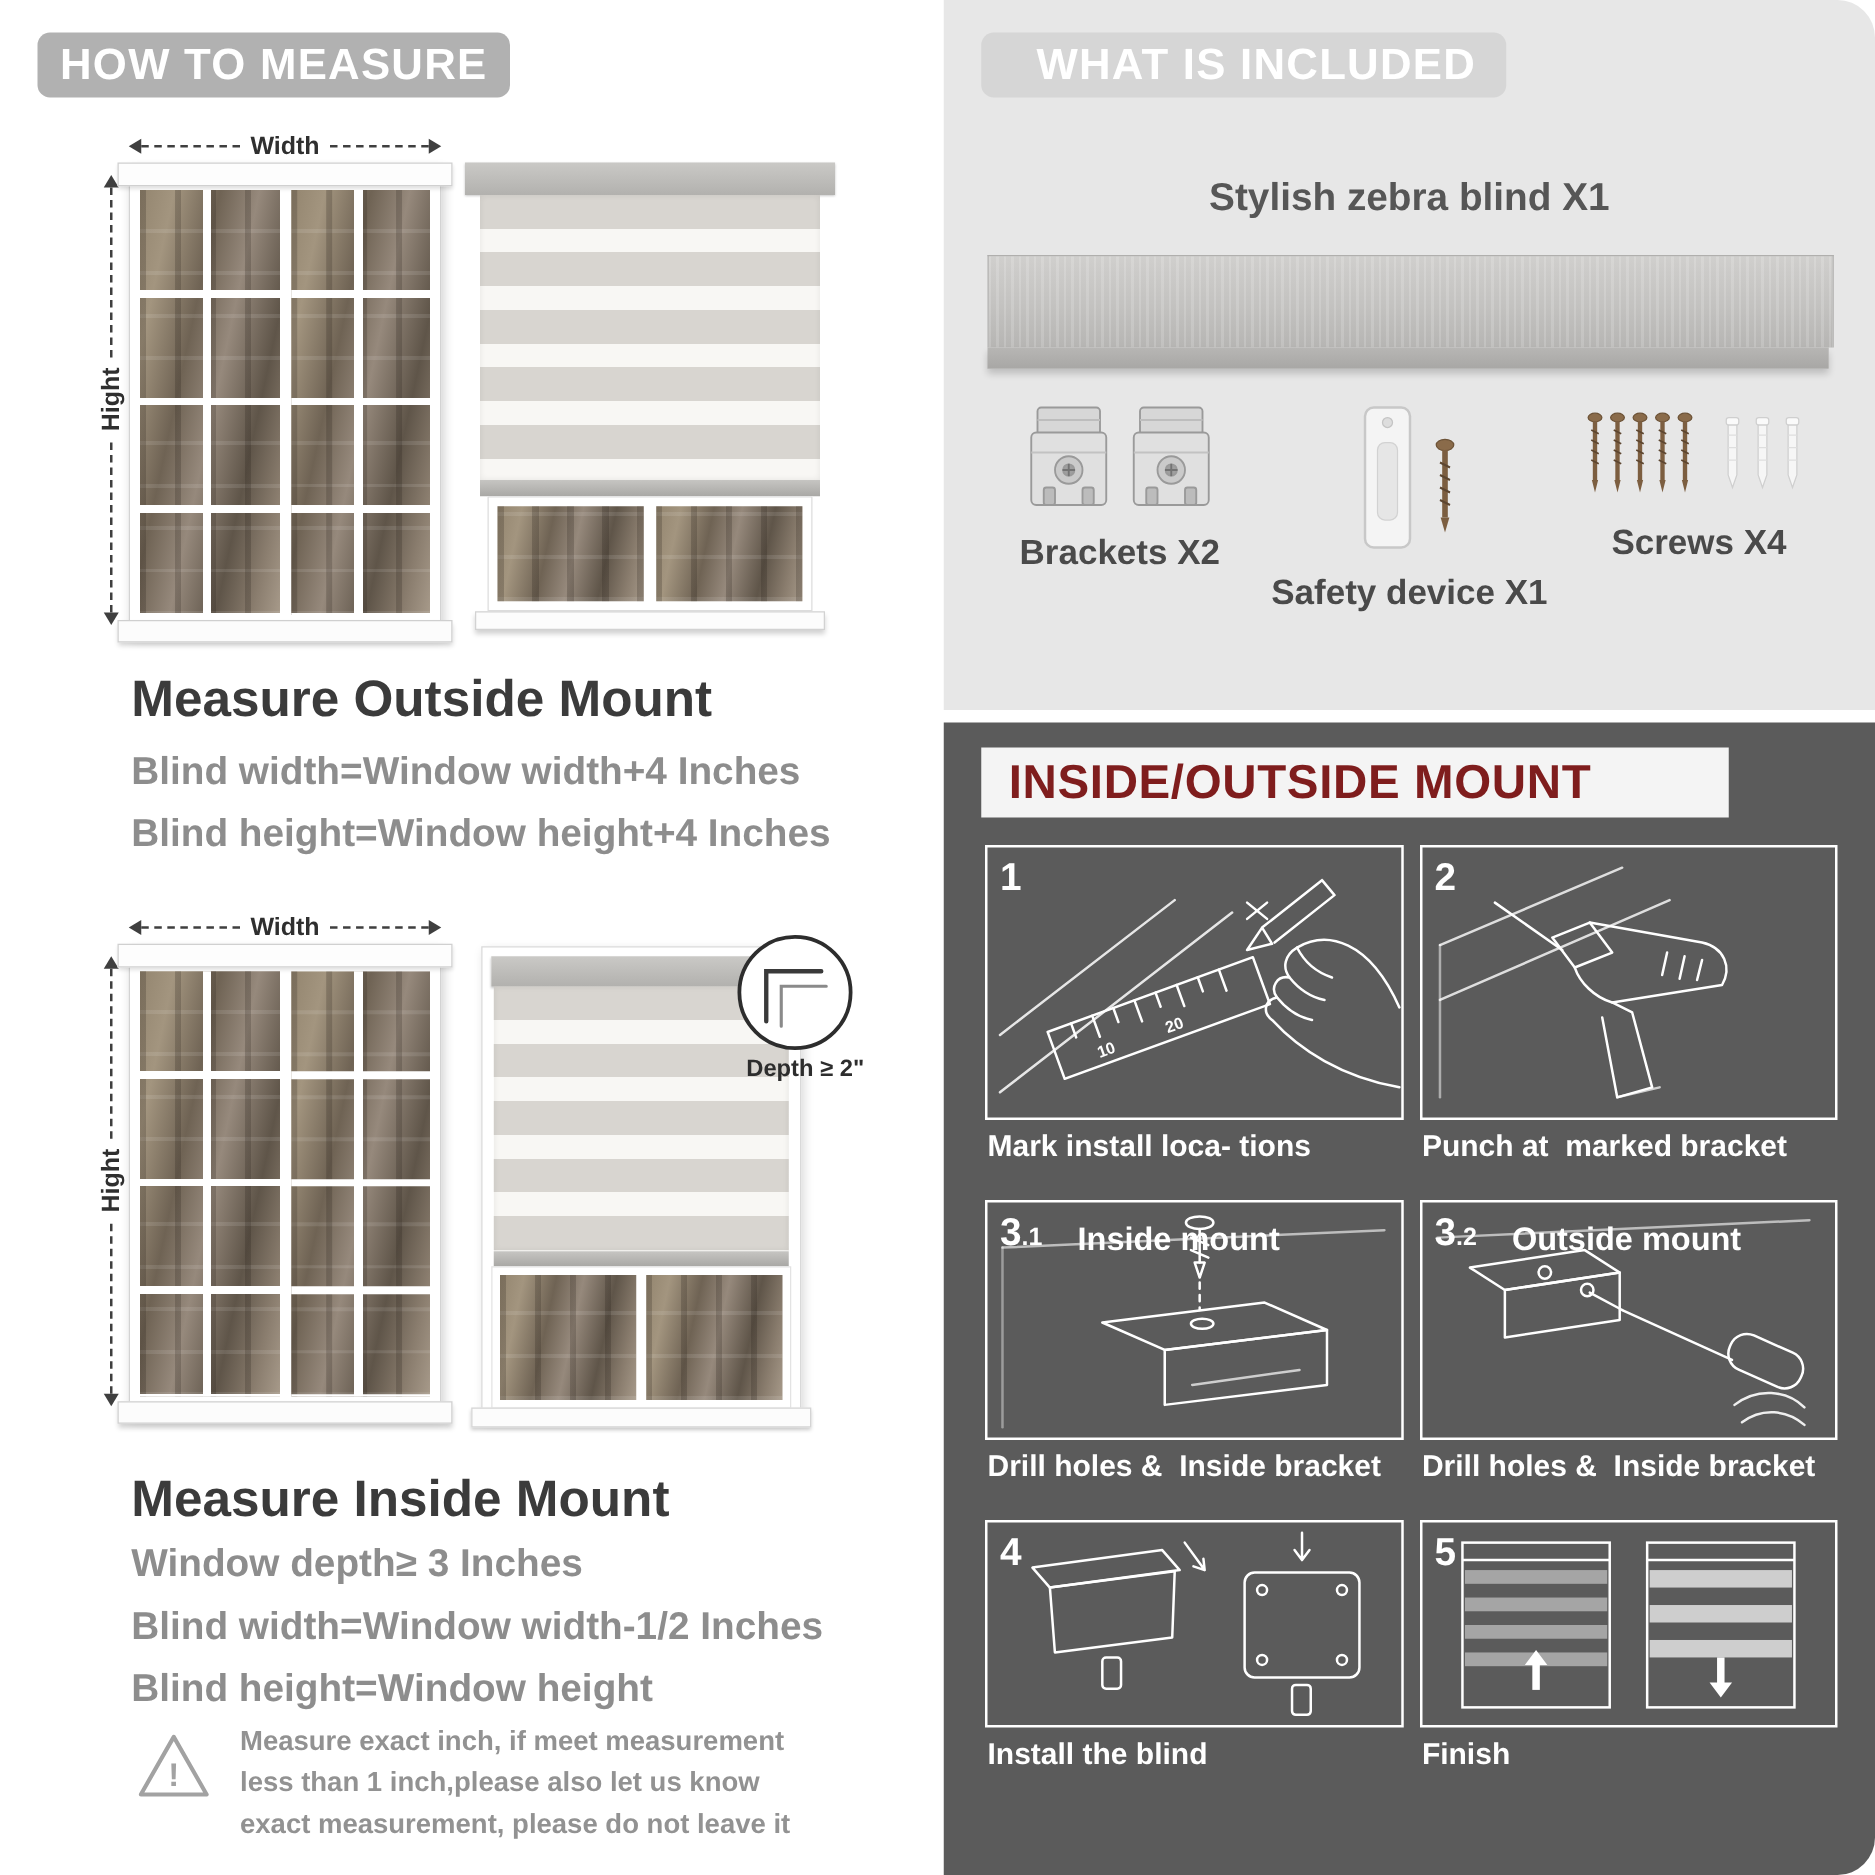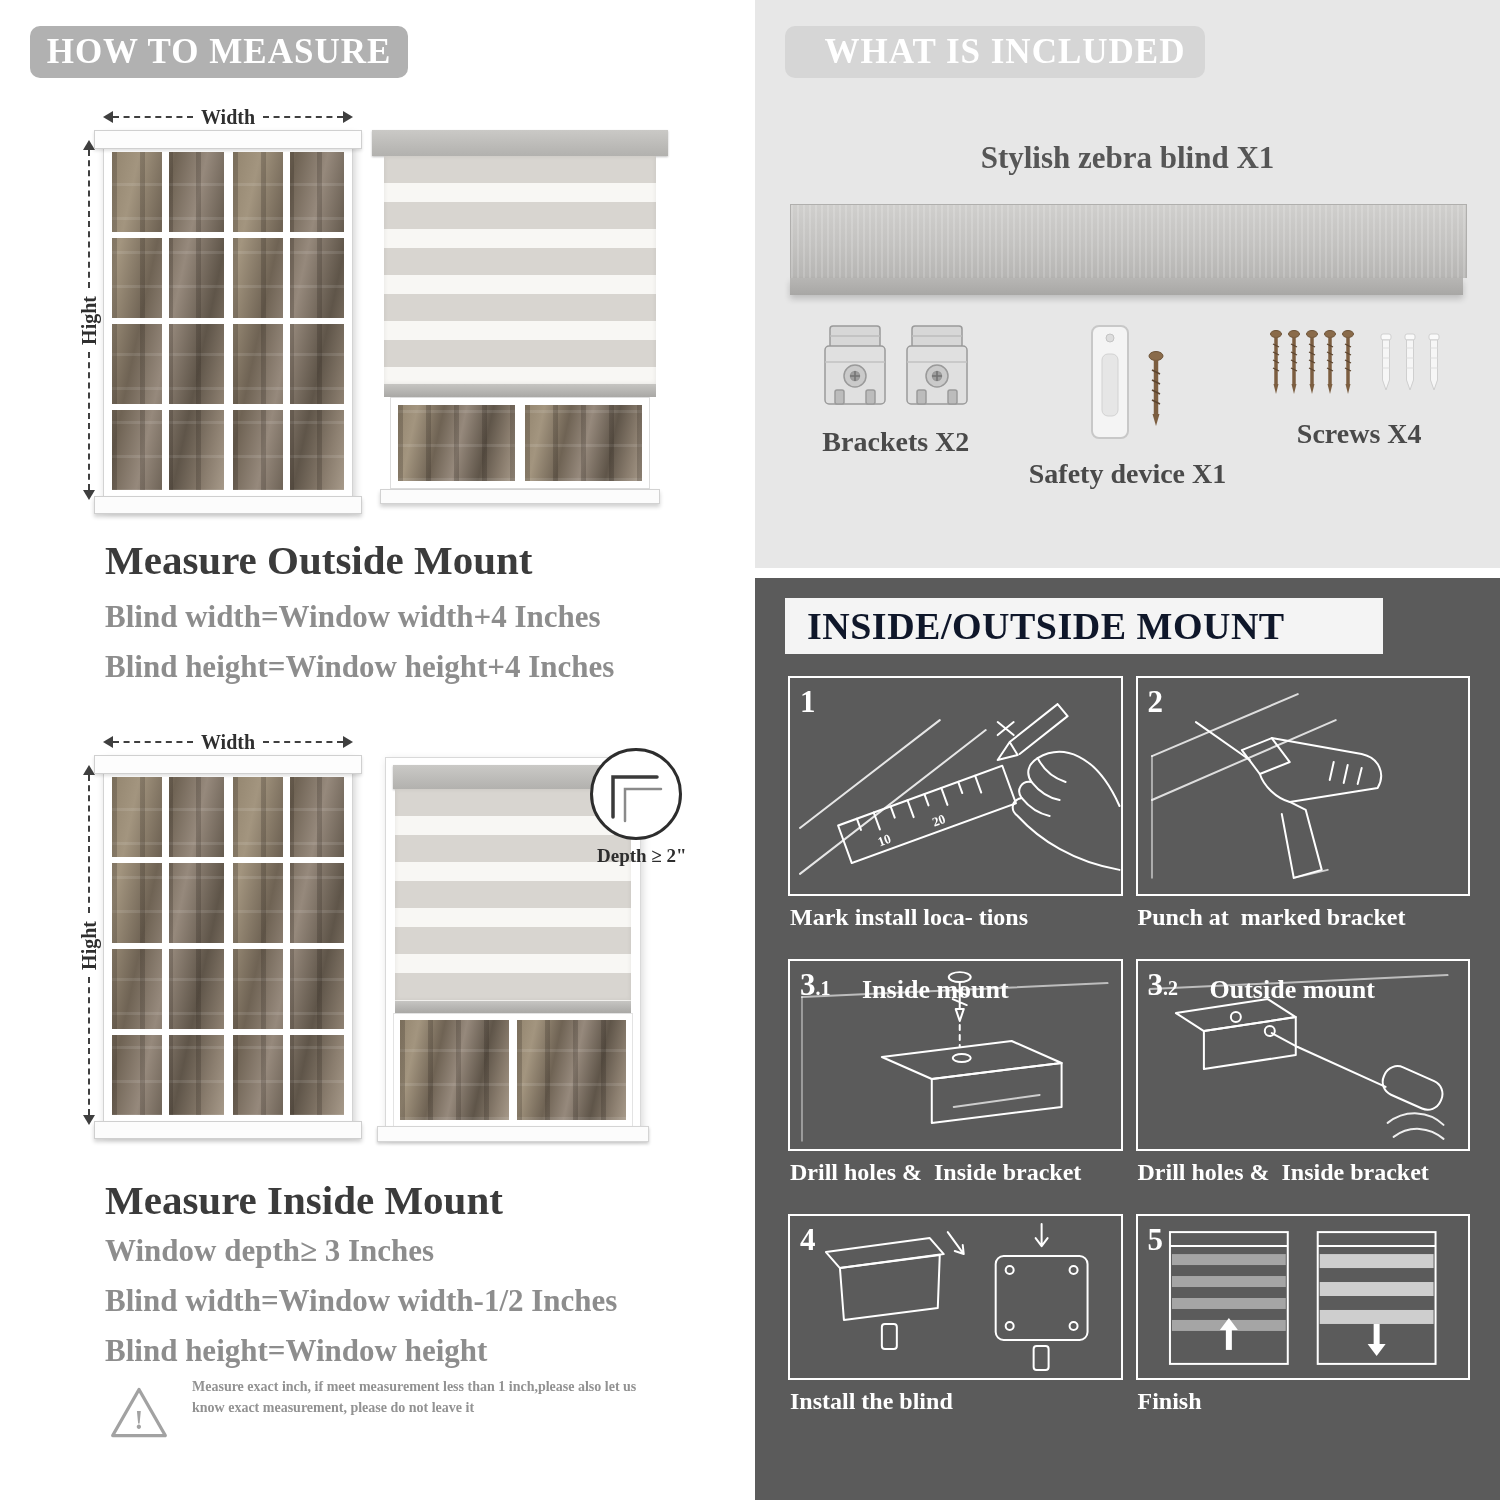--- a/index.html
+++ b/index.html
@@ -1,17 +1,17 @@
 <!DOCTYPE html>
 <html><head>
 <meta charset="utf-8">
 <style>
   html,body{margin:0;padding:0;background:#fff;}
   .page{position:relative;width:1500px;height:1500px;background:#fff;overflow:hidden;
-        font-family:Liberation Serif, serif;}
+        font-family:Liberation Sans, sans-serif;border-radius:30px;}
 
   
   .pill{display:flex;align-items:center;justify-content:center;color:#fff;
         font-weight:bold;font-size:35px;letter-spacing:1px;border-radius:10px;}
   .pill-left{position:absolute;left:30px;top:26px;width:378px;height:52px;background:#b1b1b1;}
   .pill-right{position:absolute;left:30px;top:26px;width:400px;height:52px;background:#d6d6d6;padding-left:20px;}
 
   
   .h-arrow{position:absolute;display:flex;align-items:center;height:22px;}
   .h-arrow .dash{flex:1;height:0;border-top:2px dashed #3f3f3f;}
@@ -78,42 +78,42 @@
   .mag svg{width:100%;height:100%;}
   .depth{position:absolute;left:597px;top:845px;font-size:19px;font-weight:bold;color:#2d2d2d;z-index:6;}
 
   
   .title{position:absolute;margin:0;font-size:41px;font-weight:bold;color:#3b3b3b;}
   .t1{left:105px;top:536px;} .t2{left:105px;top:1176px;}
   .mline{position:absolute;left:105px;margin:0;font-size:31px;font-weight:bold;color:#8d8d8d;white-space:pre;}
   .m1{top:599px}.m2{top:649px}.m3{top:1233px}.m4{top:1283px}.m5{top:1333px}
   .warn{position:absolute;left:108px;top:1376px;width:552px;display:flex;gap:22px;align-items:flex-start;}
   .warn svg{flex:none;margin-top:8px;}
-  .warn-text{margin:0;font-size:14px;font-weight:bold;color:#929292;line-height:1.5;}
+  .warn-text{margin:0;font-size:22px;font-weight:bold;color:#929292;line-height:1.5;}
 
   
   .right-top{position:absolute;left:755px;top:0;width:745px;height:568px;background:#e7e7e7;}
   .blind-name{position:absolute;left:0;right:0;top:140px;text-align:center;font-size:31px;
               font-weight:bold;color:#565656;}
   .bar{position:absolute;left:35px;right:33px;top:204px;}
   .bar-main{height:74px;border:1px solid #b0afad;border-bottom:none;box-sizing:border-box;background:
       repeating-linear-gradient(90deg, rgba(255,255,255,.16) 0 2px, rgba(0,0,0,0) 2px 6px),
       linear-gradient(180deg,#d0cfcd 0%,#c3c2c0 55%,#b6b5b3 100%);}
   .bar-lip{height:17px;margin-right:4px;background:linear-gradient(180deg,#b7b6b4,#a8a7a5);
       box-shadow:0 4px 6px rgba(0,0,0,.18);}
   .items{position:absolute;left:25px;right:25px;top:322px;display:flex;}
   .item{flex:1;display:flex;flex-direction:column;align-items:center;justify-content:flex-start;height:200px;}
   .item-icons{display:flex;align-items:flex-end;gap:16px;margin-bottom:14px;}
   .item-label{font-size:28px;font-weight:bold;color:#4a4a4a;white-space:nowrap;}
 
   
   .right-bottom{position:absolute;left:755px;top:578px;width:745px;height:922px;background:#5b5b5b;}
   .mount-header{position:absolute;left:30px;top:20px;width:598px;height:56px;background:#f4f4f4;
       display:flex;align-items:center;padding-left:22px;box-sizing:border-box;
-      font-size:38px;font-weight:bold;color:#0f172a;letter-spacing:.5px;}
+      font-size:38px;font-weight:bold;color:#7f1d1d;letter-spacing:.5px;}
   .steps{position:absolute;left:33px;top:98px;width:682px;display:grid;
       grid-template-columns:1fr 1fr;column-gap:13px;}
   .step{display:flex;flex-direction:column;}
   .frame{position:relative;border:2px solid #fff;}
   .frame.r1{height:216px}.frame.r2{height:188px}.frame.r3{height:162px}
   .caption{margin:8px 0 28px 2px;font-size:24px;font-weight:bold;color:#fff;white-space:pre;}
   .numwrap{position:absolute;top:6px;left:10px;display:flex;align-items:baseline;color:#fff;z-index:2;}
   .stepnum{font-size:31px;font-weight:bold;}
   .stepsub{font-size:20px;font-weight:bold;}
   .steplabel{position:absolute;top:14px;left:72px;font-size:26px;font-weight:bold;color:#fff;z-index:2;white-space:nowrap;}

